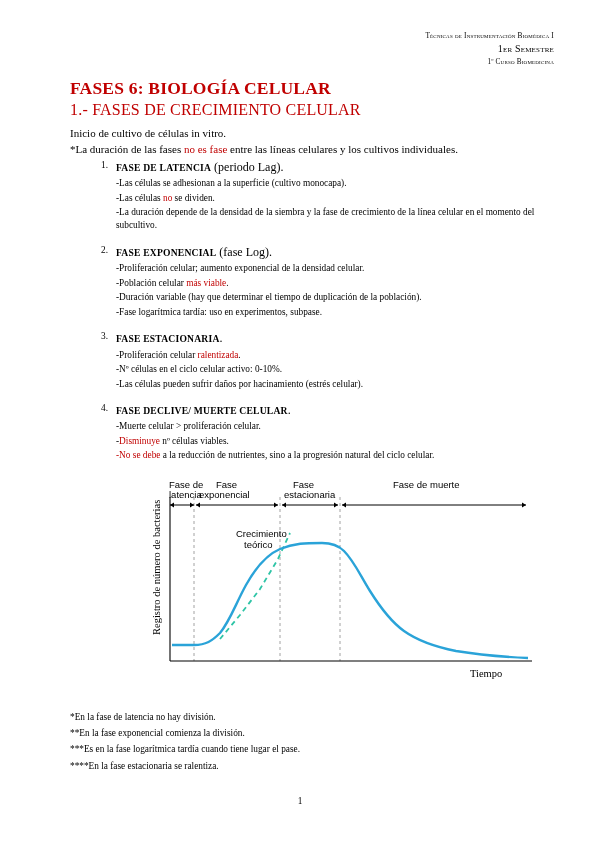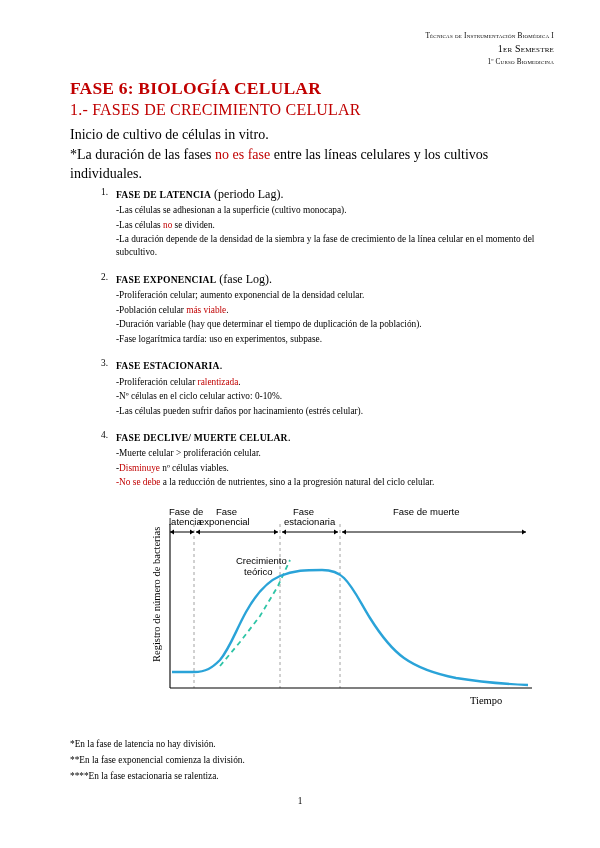--- a/index.html
+++ b/index.html
@@ -60,21 +60,21 @@
   h2.seccion {
     font-family: "Liberation Serif", serif;
     font-size: 16px;
     font-weight: normal;
     font-variant: small-caps;
     margin: 0 0 7px 0;
     letter-spacing: 0.2px;
     color: #c00000;
   }
   p.linea {
-    font-size: 14px;
+    font-size: 11px;
     margin: 0 0 1.5px 0;
     line-height: 1.35;
   }
   .red { color: #c00000; }
   .black { color: #000; }
 
   p.partes {
     font-size: 9.3px;
     margin: 12px 0 9px 0;
     text-decoration: underline;
@@ -151,21 +151,21 @@
 <div class="page">
 
   <div class="doc-header">
     <div>Técnicas de Instrumentación Biomédica I</div>
     <div>1er Semestre</div>
     <div>1º Curso Biomedicina</div>
   </div>
 
   <div class="content">
 
-    <h1 class="tema">FASE 6: BIOLOGÍA CELULAR</h1>
+    <h1 class="tema">FASES 6: BIOLOGÍA CELULAR</h1>
     <h2 class="seccion">1.- FASES DE CRECIMIENTO CELULAR</h2>
 
     <p class="linea">Inicio de cultivo de células in vitro.</p>
     <p class="linea">
       <span>*La duración de las fases </span><span class="red">no es fase</span><span> entre las líneas celulares y los cultivos individuales.</span>
     </p>
 
 
     <ol class="fases" id="fases-list">
         <li><span class="num">1.</span><span><span class="fase-title">FASE DE LATENCIA</span><span class="fase-sub"> (periodo Lag).</span></span><span class="bullet-line"><span class="black">-Las células se adhesionan a la superficie (cultivo monocapa).</span></span><span class="bullet-line"><span class="black">-Las células </span><span class="red">no</span><span class="black"> se dividen.</span></span><span class="bullet-line"><span class="black">-La duración depende de la densidad de la siembra y la fase de crecimiento de la línea celular en el momento del subcultivo.</span></span></li>
@@ -230,19 +230,20 @@
         <path fill="none" stroke="#2aa3d8" stroke-width="2.4" d="M64,170 L86,170 C98,170 104,166 112,158 C122,146 128,128 138,110
                  C148,92 158,80 172,74 C186,68 198,68 214,68 C224,68 230,70 236,76
                  C246,86 252,100 262,116 C272,132 282,146 296,156
                  C310,166 328,172 348,176 C372,180 398,182 420,183"></path>
       </svg>
     </div>
 
     <div class="footnotes" id="footnotes">
         <div>*En la fase de latencia no hay división.</div>
         <div>**En la fase exponencial comienza la división.</div>
+        <div>***Es en la fase logarítmica tardía cuando tiene lugar el pase.</div>
         <div>****En la fase estacionaria se ralentiza.</div>
       </div>
 
   </div>
 
   <div class="page-number">1</div>
 </div>
 
 </body></html>

